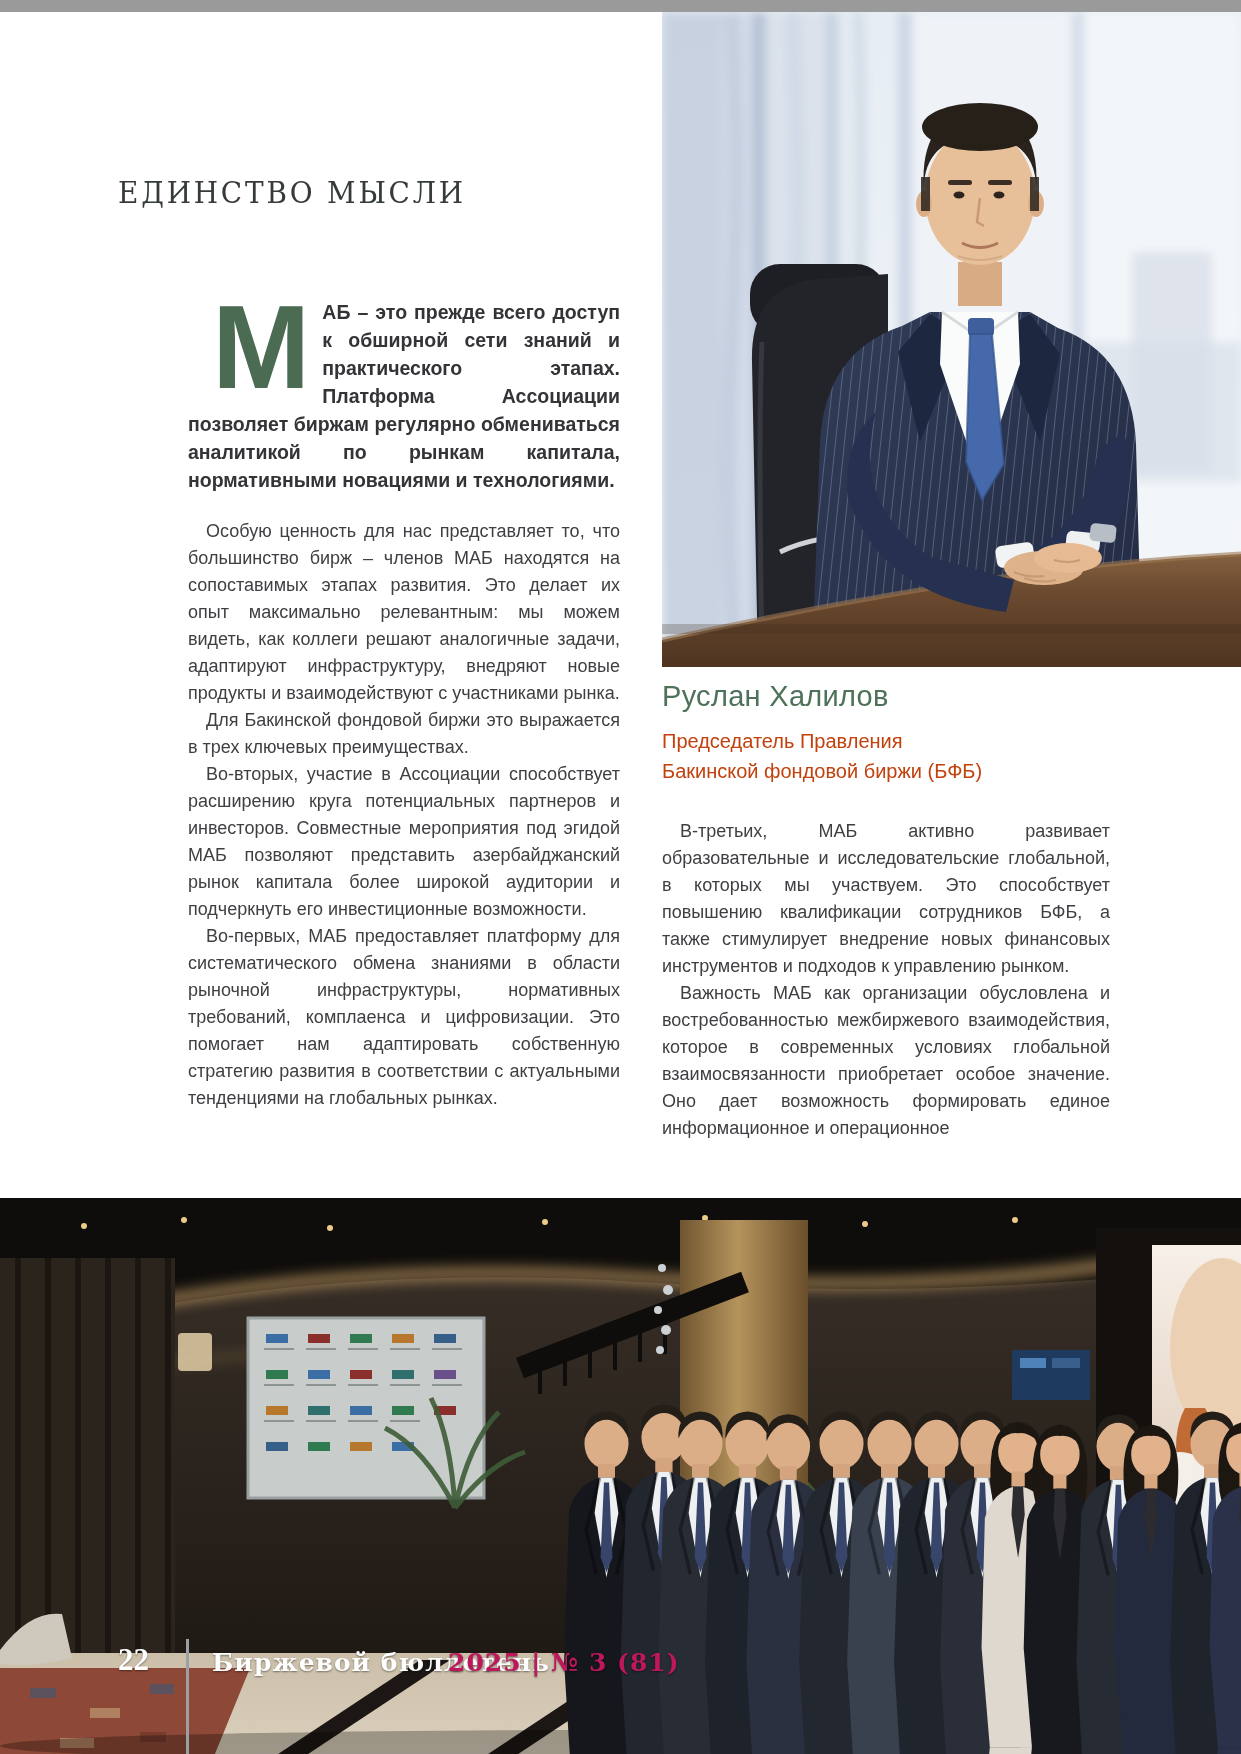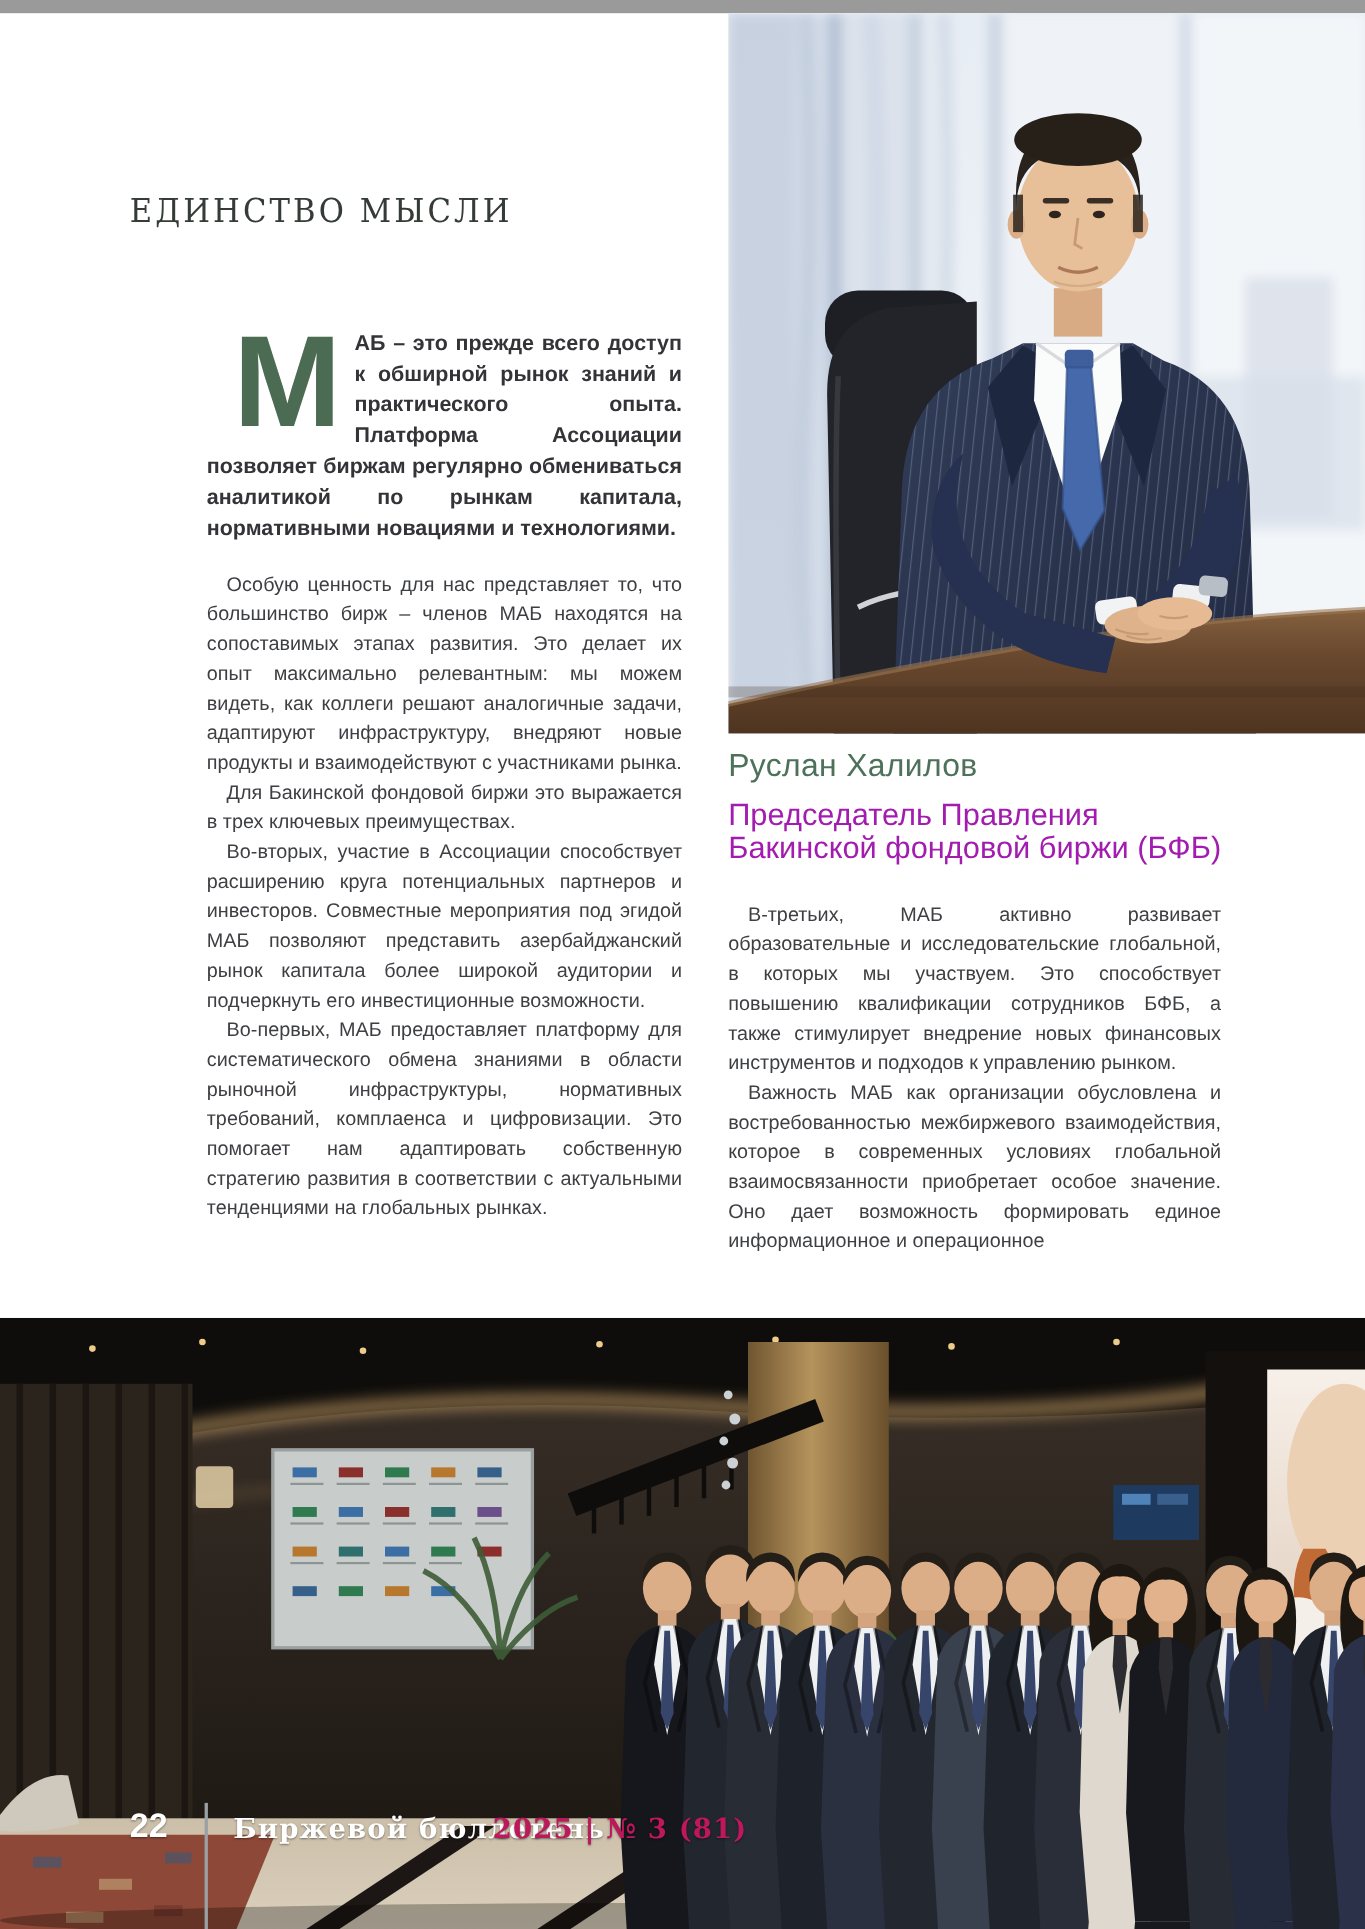--- a/index.html
+++ b/index.html
@@ -34,29 +34,29 @@
   
   .portrait{position:absolute;left:662px;top:0;width:579px;height:655px;overflow:hidden;}
   .portrait svg{display:block;}
   
   .person-name{
     position:absolute;left:662px;top:668px;
     font-size:29px;color:#4d7159;letter-spacing:.3px;
   }
   .person-role{
     position:absolute;left:662px;top:714px;
-    font-size:28px;line-height:30px;color:#a21caf;
+    font-size:20px;line-height:30px;color:#c2410c;
   }
   
   .groupphoto{position:absolute;left:0;top:1186px;width:1241px;height:568px;overflow:hidden;}
   
   .footer{position:absolute;left:0;top:0;width:100%;height:100%;pointer-events:none;}
   .footer-num{
     position:absolute;left:118px;top:1630px;
-    font-family:Liberation Sans, sans-serif;font-weight:bold;
+    font-family:Liberation Serif, serif;font-weight:bold;
     font-size:31px;color:#ffffff;text-shadow:0 1px 2px rgba(0,0,0,.45);
   }
   .footer-line{
     position:absolute;left:186px;top:1627px;width:3px;height:127px;
     background:#9aa0a4;
   }
   .footer-title{
     position:absolute;left:212px;top:1636px;
     font-family:"DejaVu Serif", serif;font-weight:bold;
     font-size:25px;color:#ffffff;letter-spacing:1px;
@@ -70,21 +70,21 @@
   }
 </style>
 </head>
 <body>
 
 <div class="page">
 
   <div class="section-title">ЕДИНСТВО МЫСЛИ</div>
 
   <div class="col col-left">
-    <p class="lead"><span class="dropcap">М</span><span>АБ – это прежде всего доступ к обширной рынок знаний и практического опыта. Платформа Ассоциации позволяет биржам регулярно обмениваться аналитикой по рынкам капитала, нормативными новациями и технологиями.</span></p>
+    <p class="lead"><span class="dropcap">М</span><span>АБ – это прежде всего доступ к обширной сети знаний и практического этапах. Платформа Ассоциации позволяет биржам регулярно обмениваться аналитикой по рынкам капитала, нормативными новациями и технологиями.</span></p>
     <p class="para">Особую ценность для нас представляет то, что большинство бирж – членов МАБ находятся на сопоставимых этапах развития. Это делает их опыт максимально релевантным: мы можем видеть, как коллеги решают аналогичные задачи, адаптируют инфраструктуру, внедряют новые продукты и взаимодействуют с участниками рынка.</p>
     <p class="para">Для Бакинской фондовой биржи это выражается в трех ключевых преимуществах.</p>
     <p class="para">Во-вторых, участие в Ассоциации способствует расширению круга потенциальных партнеров и инвесторов. Совместные мероприятия под эгидой МАБ позволяют представить азербайджанский рынок капитала более широкой аудитории и подчеркнуть его инвестиционные возможности.</p>
     <p class="para">Во-первых, МАБ предоставляет платформу для систематического обмена знаниями в области рыночной инфраструктуры, нормативных требований, комплаенса и цифровизации. Это помогает нам адаптировать собственную стратегию развития в соответствии с актуальными тенденциями на глобальных рынках.</p>
   </div>
 
   <div class="portrait">
     <svg width="579" height="655" viewBox="0 0 579 655" xmlns="http://www.w3.org/2000/svg">
       <defs>
         <linearGradient id="bgg" x1="0" y1="0" x2="0" y2="1">

